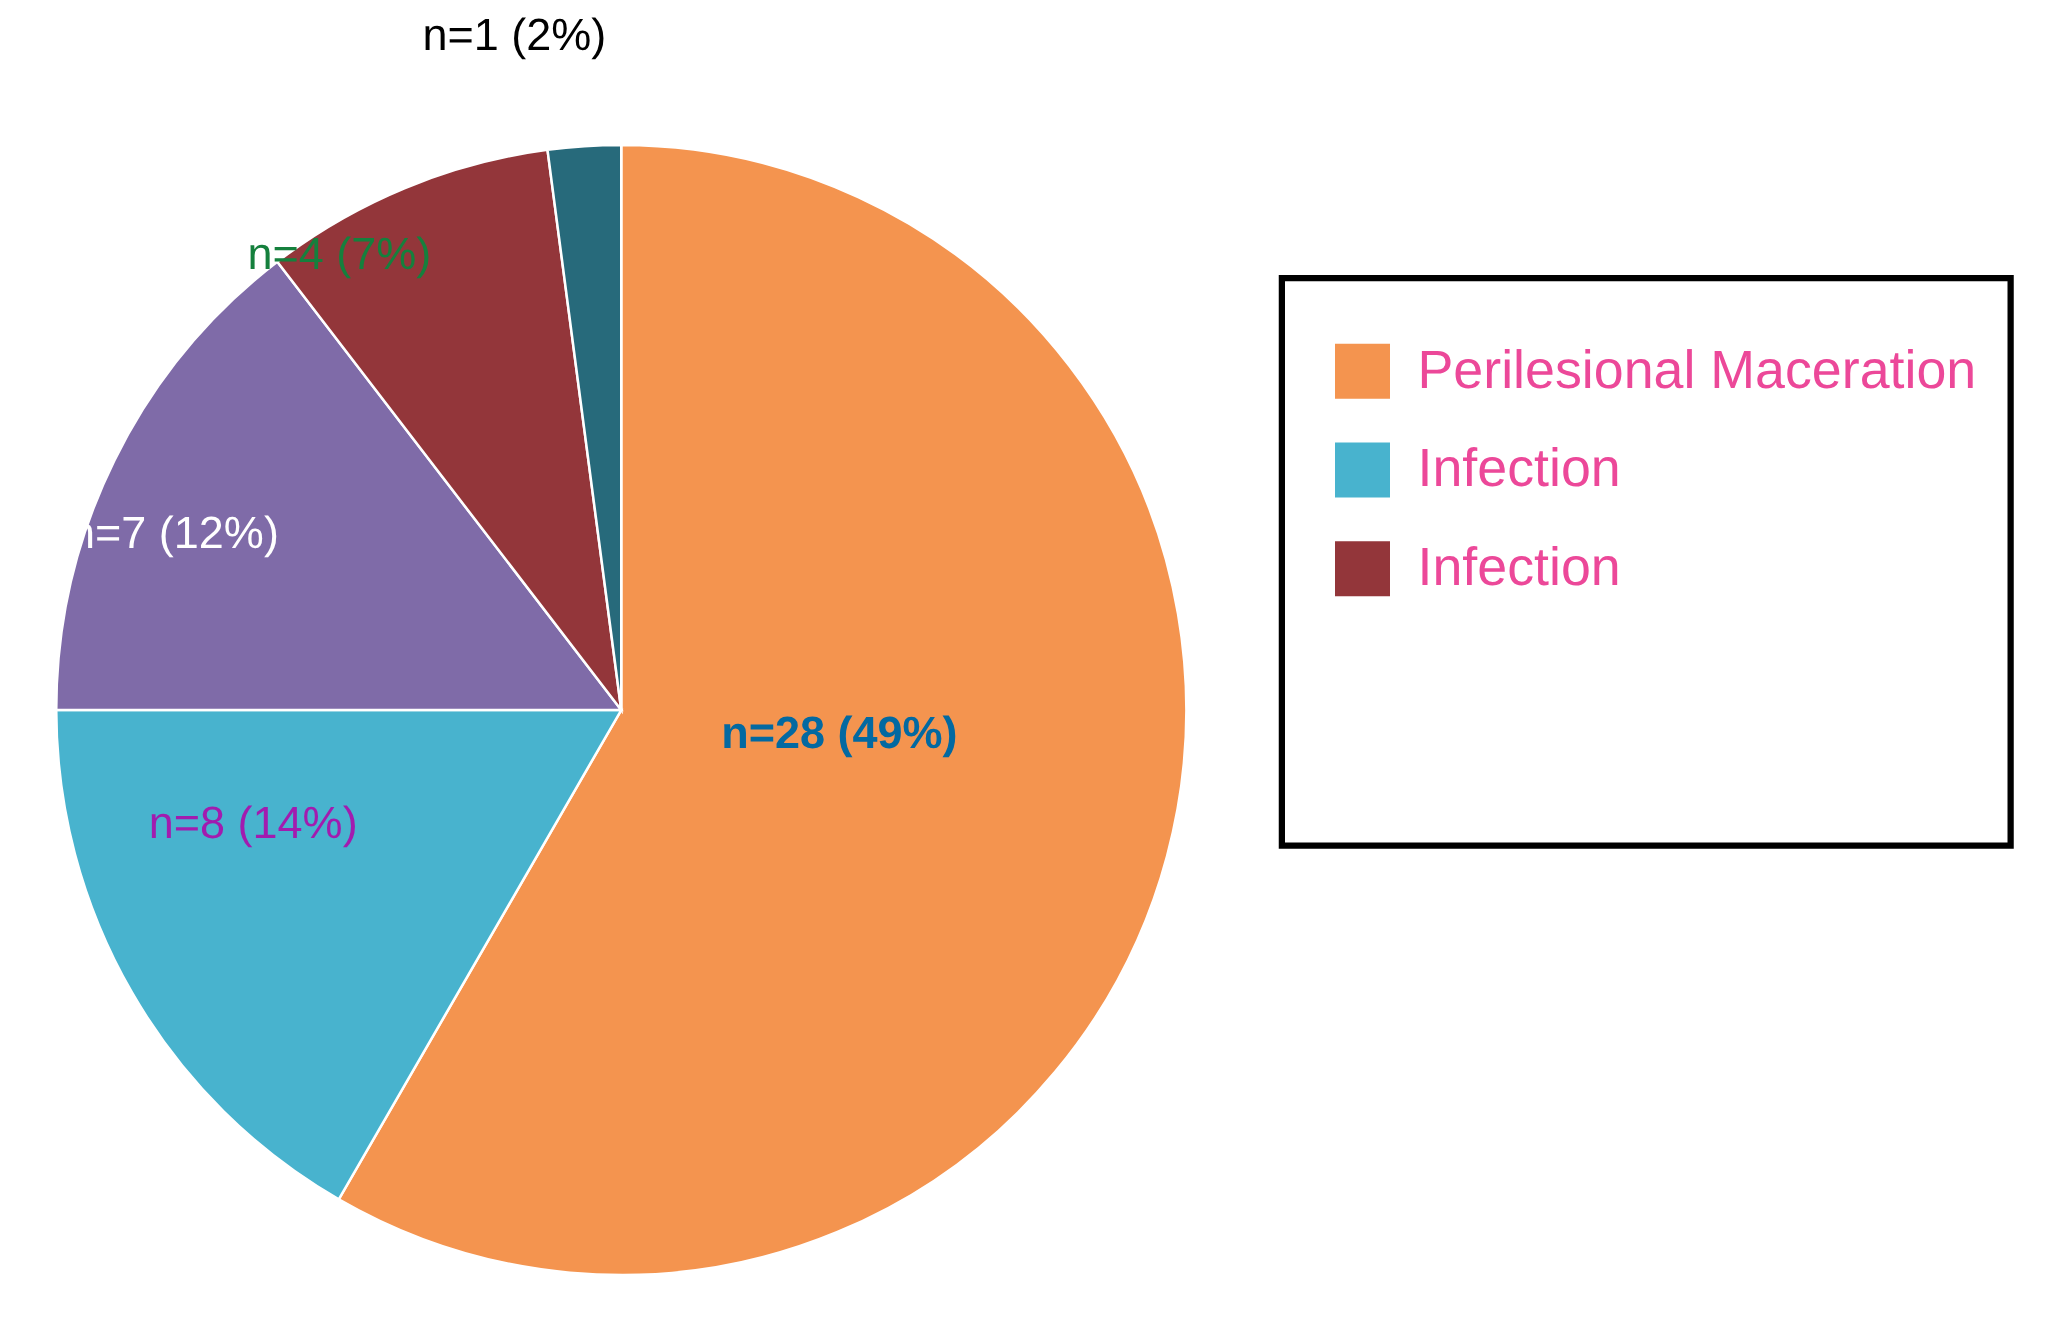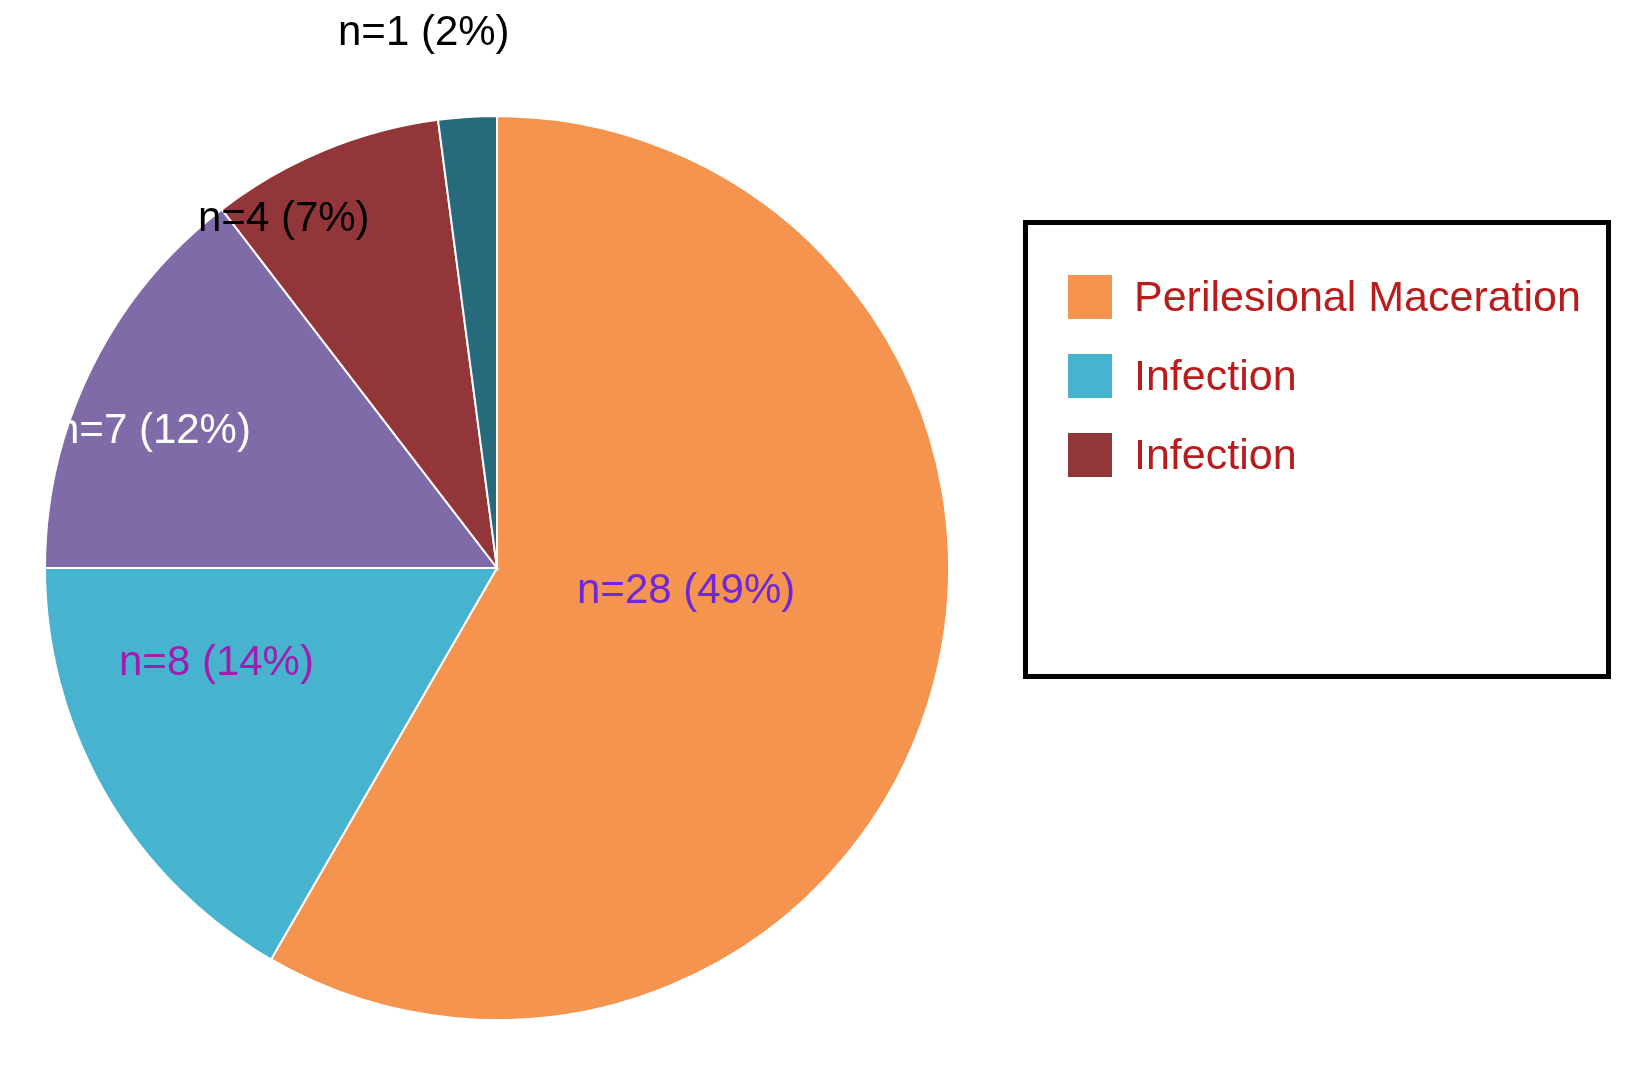--- a/index.html
+++ b/index.html
@@ -27,21 +27,21 @@
     position: absolute;
     left: 0;
     top: 0;
     width: 1643px;
     height: 1065px;
   }
 
   .slice-label {
     position: absolute;
     font-family: "Liberation Sans", sans-serif;
-    font-size: 42px;
+    font-size: 36px;
     font-weight: 400;
     white-space: nowrap;
     letter-spacing: 0px;
     line-height: 1;
   }
   .slice-label.inside {
     color: #ffffff;
   }
   .slice-label.outside {
     color: #000000;
@@ -75,45 +75,45 @@
   .legend-swatch {
     width: 44px;
     height: 44px;
     flex: 0 0 44px;
     margin-right: 22px;
   }
 
   .legend-label {
     font-family: "Liberation Sans", sans-serif;
     font-size: 43px;
-    color: #b91c1c;
+    color: #ec4899;
     white-space: nowrap;
     line-height: 1;
   }
 </style>
 </head>
 <body>
 
 <div id="figure">
 
   <svg class="pie-svg" id="pie-svg" viewBox="0 0 1643 1065" xmlns="http://www.w3.org/2000/svg">
     <g id="pie-slices">
         <path d="M 497 568 L 497.00 116.00 A 452 452 0 1 1 271.00 959.44 Z" fill="#F4944F" stroke="#ffffff" stroke-width="2"></path>
         <path d="M 497 568 L 271.00 959.44 A 452 452 0 0 1 45.00 568.00 Z" fill="#48B3CE" stroke="#ffffff" stroke-width="2"></path>
         <path d="M 497 568 L 45.00 568.00 A 452 452 0 0 1 221.84 209.40 Z" fill="#7F6BA8" stroke="#ffffff" stroke-width="2"></path>
         <path d="M 497 568 L 221.84 209.40 A 452 452 0 0 1 438.00 119.87 Z" fill="#93363A" stroke="#ffffff" stroke-width="2"></path>
         <path d="M 497 568 L 438.00 119.87 A 452 452 0 0 1 497.00 116.00 Z" fill="#276A7B" stroke="#ffffff" stroke-width="2"></path>
       </g>
   </svg>
 
   <div id="slice-labels">
-      <div class="slice-label inside" style="left: 577px; top: 568px; color: #6d28d9;">n=28 (49%)</div>
+      <div class="slice-label inside" style="left: 577px; top: 568px; color: #0369a1; font-weight: bold;">n=28 (49%)</div>
       <div class="slice-label inside" style="left: 119px; top: 640px; color: #a21caf;">n=8 (14%)</div>
       <div class="slice-label inside" style="left: 56px; top: 408px; color: rgb(255, 255, 255); text-align: right;">n=7 (12%)</div>
-      <div class="slice-label inside" style="left: 198px; top: 185px; color: #000000; margin-top: 11px;">n=4 (7%)</div>
+      <div class="slice-label inside" style="left: 198px; top: 185px; color: #15803d;">n=4 (7%)</div>
       <div class="slice-label outside" style="left: 338px; top: 10px; color: rgb(0, 0, 0);">n=1 (2%)</div>
     </div>
 
   <div id="legend-box">
     <div id="legend-items">
         <div class="legend-row">
           <span class="legend-swatch" style="background: rgb(244, 148, 79);"></span>
           <span class="legend-label">Perilesional Maceration</span>
         </div>
         <div class="legend-row">

